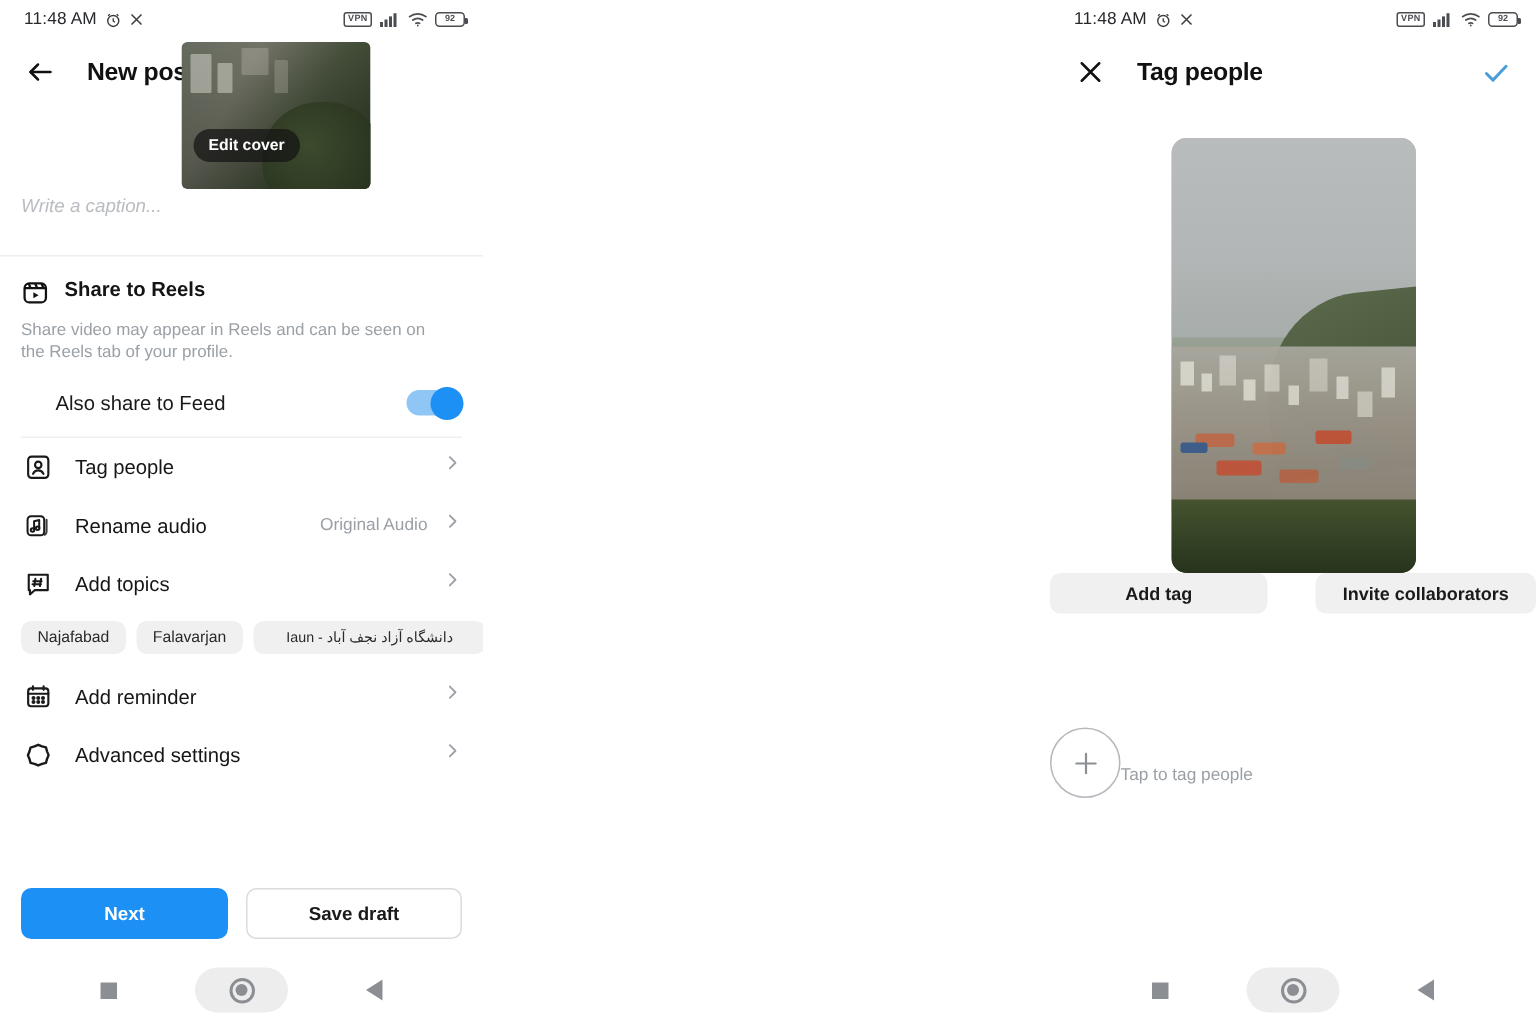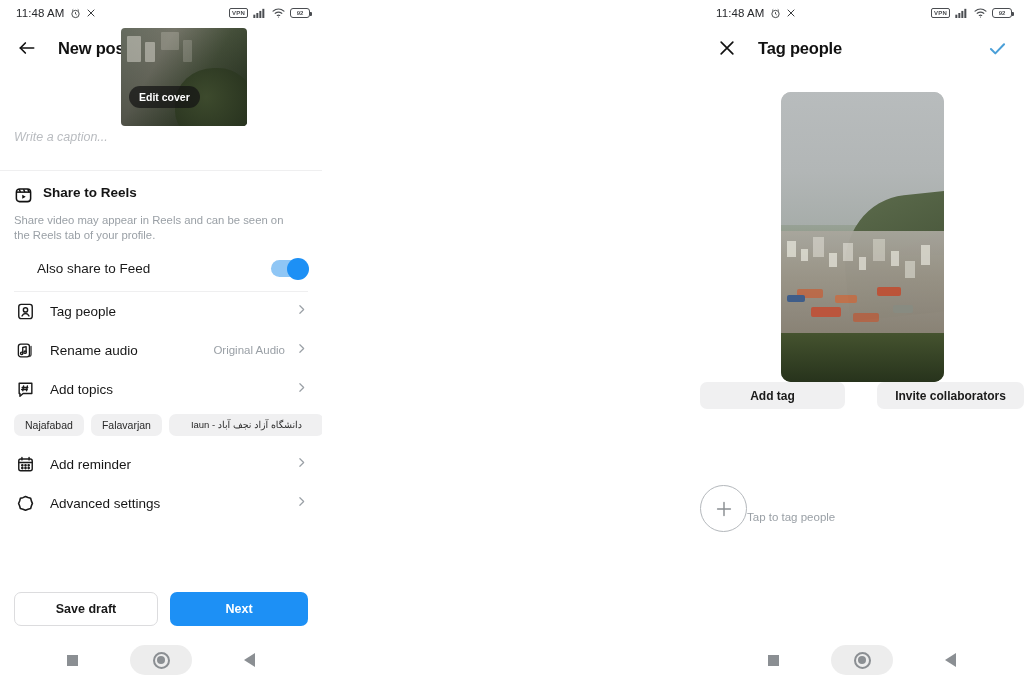--- a/index.html
+++ b/index.html
@@ -342,22 +342,22 @@
         <span class="r-label">Advanced settings</span>
         <span class="chev">
           <svg width="13" height="13" viewBox="0 0 24 24" fill="none" stroke="#9aa0a6" stroke-width="2.2" stroke-linecap="round" stroke-linejoin="round">
               <path d="M9 5l7 7-7 7"></path>
             </svg>
         </span>
       </div>
     </div>
 
     <div class="btn-bar">
+      <div class="btn btn-next">Next</div>
       <div class="btn btn-draft">Save draft</div>
-      <div class="btn btn-next">Next</div>
     </div>
 
     <div class="navbar">
       <span class="nav-sq"></span>
       <span class="nav-home-pill">
           <span class="nav-home">
             <i></i>
           </span>
         </span>
       <span class="nav-tri"></span>

